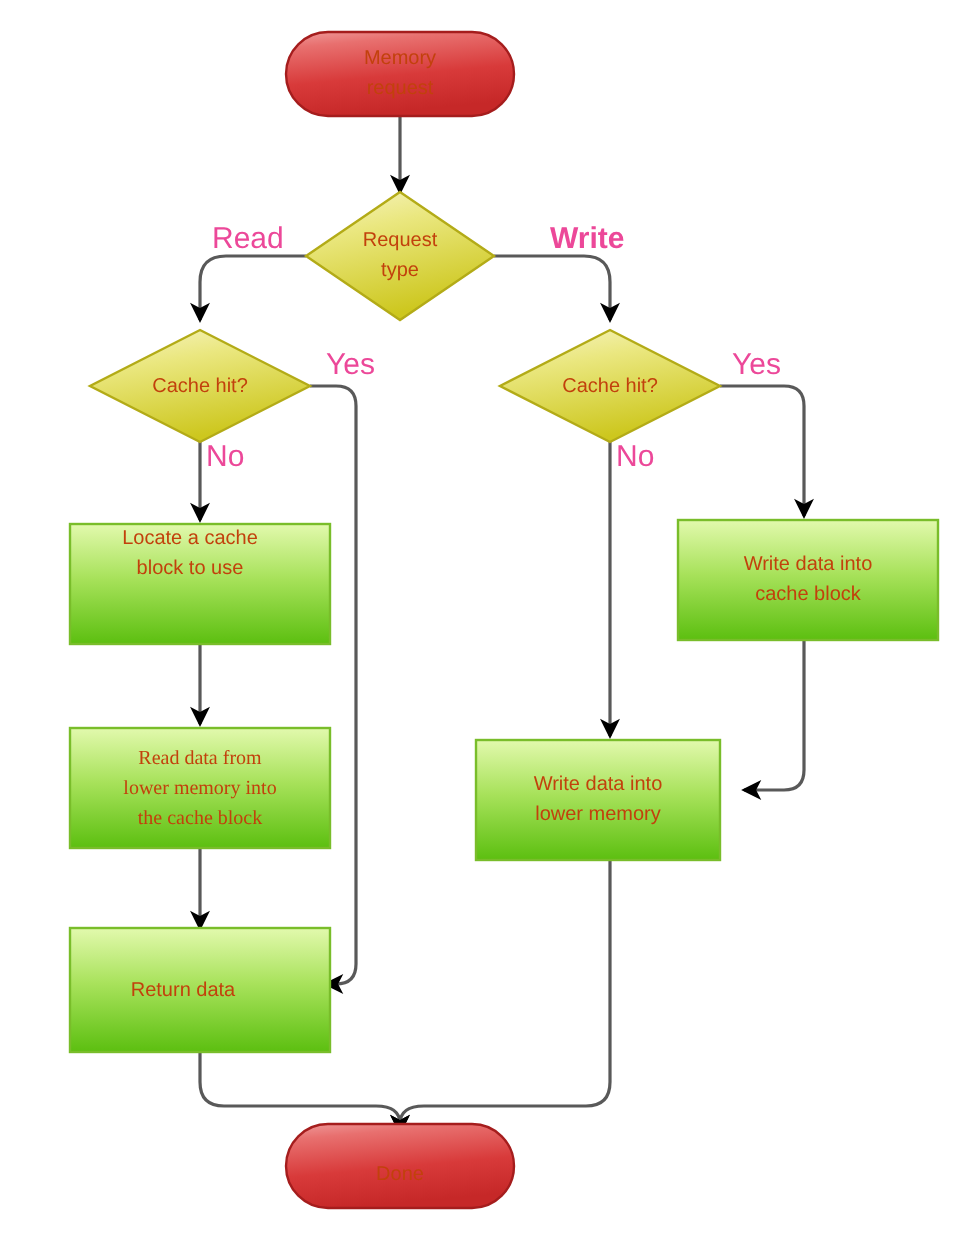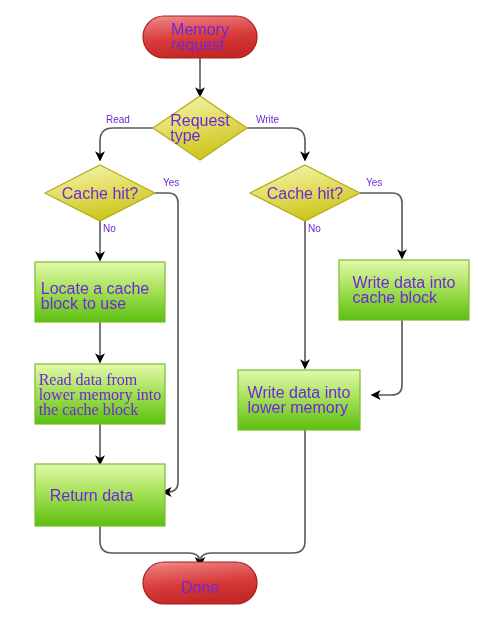--- a/index.html
+++ b/index.html
@@ -19,30 +19,31 @@
     left: 0;
     top: 0;
     width: 478px;
     height: 618px;
   }
   .node-label {
     position: absolute;
     display: flex;
     align-items: center;
     justify-content: center;
-    color: #6d28d9;
-    font-size: 16px;
+    text-align: center;
+    color: #c2410c;
+    font-size: 10px;
     line-height: 15px;
     pointer-events: none;
     white-space: pre-line;
   }
   .edge-label {
     position: absolute;
-    color: #6d28d9;
-    font-size: 10px;
+    color: #ec4899;
+    font-size: 15px;
     line-height: 14px;
     white-space: nowrap;
   }
 </style>
 </head>
 <body>
 
 <svg id="flow" viewBox="0 0 478 618" xmlns="http://www.w3.org/2000/svg">
   <defs>
     <linearGradient id="gradRed" x1="0" y1="0" x2="0.25" y2="1">
@@ -105,35 +106,35 @@
 <div class="node-label" style="left:143px; top:16px; width:114px; height:42px;">Memory
 request</div>
 
 <div class="node-label" style="left:155px; top:107px; width:90px; height:42px;">Request
 type</div>
 
 <div class="node-label" style="left:48px; top:179px; width:104px; height:28px;">Cache hit?</div>
 
 <div class="node-label" style="left:253px; top:179px; width:104px; height:28px;">Cache hit?</div>
 
-<div class="node-label" style="left:35px; top:266px; width:120px; height:60px;">Locate a cache
+<div class="node-label" style="left:35px; top:247px; width:120px; height:60px;">Locate a cache
 block to use</div>
 
 <div class="node-label" style="left:35px; top:364px; width:130px; height:60px;font-family:Liberation Serif, serif;">Read data from
 lower memory into
 the cache block</div>
 
 <div class="node-label" style="left:35px; top:464px; width:113px; height:62px;border-radius:29px;">Return data</div>
 
 <div class="node-label" style="left:339px; top:260px; width:130px; height:60px;">Write data into
 cache block</div>
 
 <div class="node-label" style="left:238px; top:370px; width:122px; height:60px;">Write data into
 lower memory</div>
 
 <div class="node-label" style="left:143px; top:562px; width:114px; height:50px;">Done</div>
 
 <div class="edge-label" style="left:106px; top:113px;">Read</div>
-<div class="edge-label" style="left:256px; top:113px;">Write</div>
+<div class="edge-label" style="left:275px; top:113px;font-weight:bold;">Write</div>
 <div class="edge-label" style="left:163px; top:176px;">Yes</div>
 <div class="edge-label" style="left:103px; top:222px;">No</div>
 <div class="edge-label" style="left:366px; top:176px;">Yes</div>
 <div class="edge-label" style="left:308px; top:222px;">No</div>
 
 </body></html>

